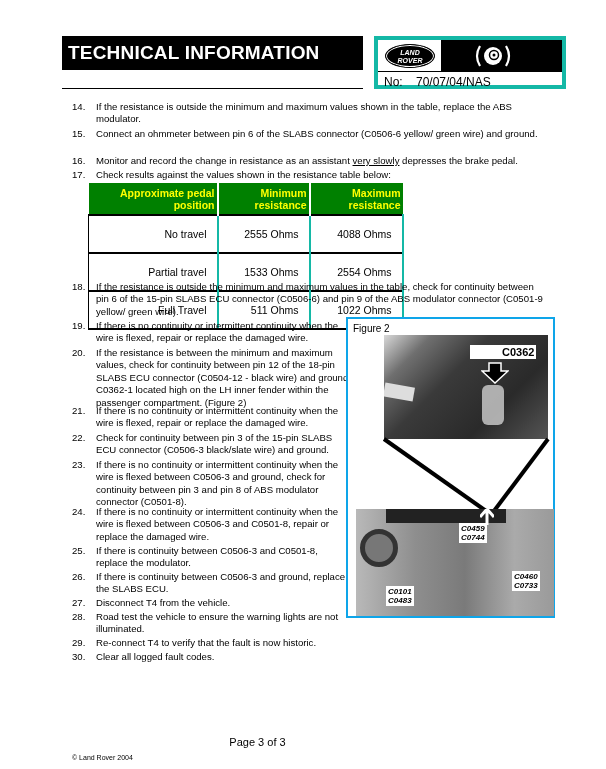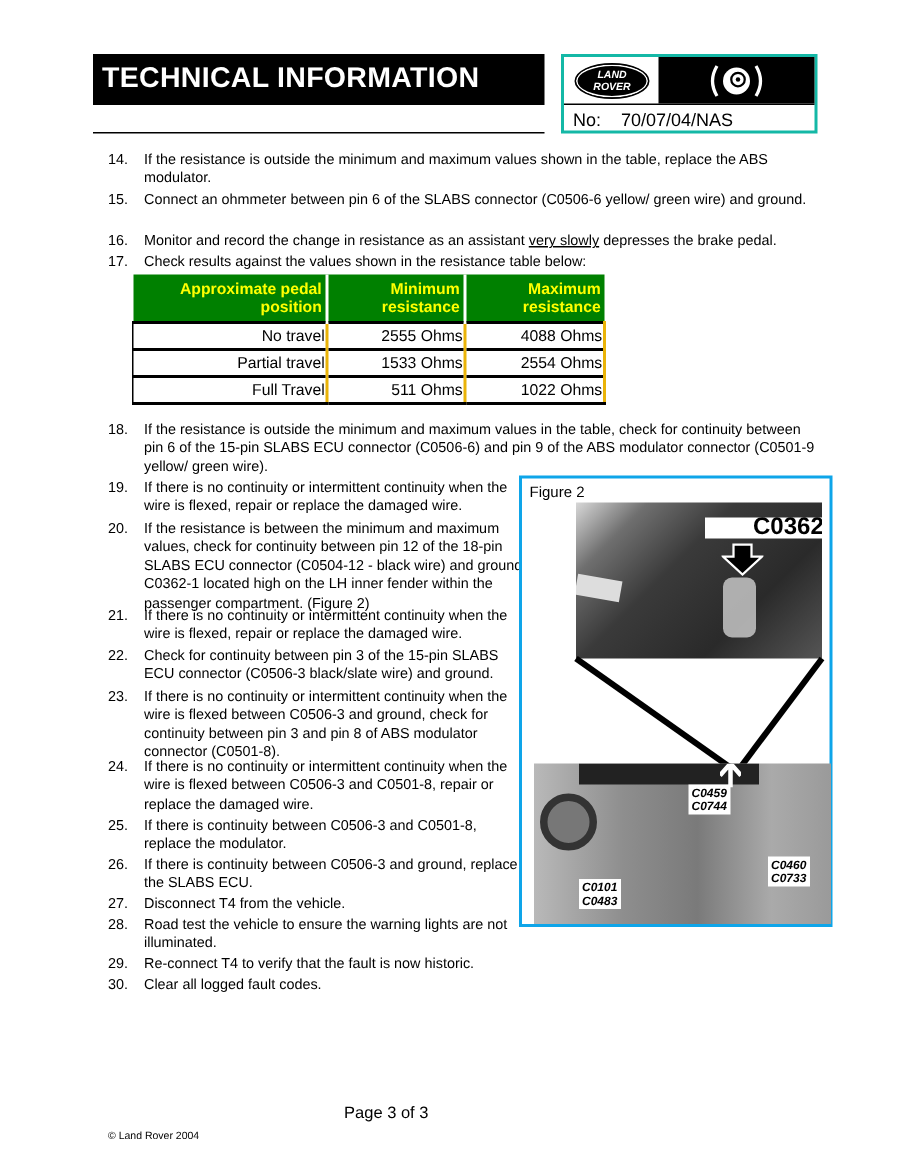--- a/index.html
+++ b/index.html
@@ -7,22 +7,22 @@
     width:606px; height:769px; background:#ffffff; position:relative; overflow:hidden;
     font-family:"Liberation Sans", sans-serif; color:#000;
   }
   .banner {
     position:absolute; left:62px; top:36px; width:301px; height:34px; background:#000;
     color:#fff; font-weight:bold; font-size:19px; line-height:34px; letter-spacing:0.2px;
     padding-left:6px; box-sizing:border-box; white-space:nowrap;
   }
   .rule { position:absolute; left:62px; top:88px; width:301px; height:1px; background:#000; }
   .hbox {
-    position:absolute; left:374px; top:36px; width:171px; height:53px;
-    border:2px solid #14b8a6; box-sizing:border-box;
+    position:absolute; left:374px; top:36px; width:192px; height:53px;
+    border:4px solid #14b8a6; box-sizing:border-box;
   }
   .hbox .logo-area { position:absolute; left:2px; top:1px; width:61px; height:30px; background:#fff; }
   .hbox .black-area { position:absolute; left:63px; top:0; right:0; height:31px; background:#000; }
   .hbox .divider { position:absolute; left:0; right:0; top:31px; height:1px; background:#000; }
   .hbox .no-row { position:absolute; left:6px; top:33px; font-size:12px; line-height:18px; white-space:nowrap; }
   .hbox .no-row .lbl { display:inline-block; width:32px; }
   .lr-oval {
     position:absolute; left:5px; top:3px; width:50px; height:24px; border-radius:50%;
     background:#000; color:#fff; font-size:7px; font-style:italic; font-weight:bold;
     text-align:center; line-height:8px; box-sizing:border-box; padding-top:4px;
@@ -41,21 +41,21 @@
   table.res {
     position:absolute; left:88px; top:183px; border-collapse:collapse;
     font-size:10.5px; text-align:right;
   }
   table.res th {
     background:#008000; color:#ffff00; font-weight:bold; line-height:12px; height:31px;
     padding:0 2px; border-right:2px solid #fff;
   }
   table.res th:last-child { border-right:none; }
   table.res td {
-    height:16px; line-height:14px; border-top:2px solid #000; border-right:2px solid #eab308; padding:0;
+    height:16px; line-height:14px; border-top:2px solid #000; border-right:2px solid #14b8a6; padding:10px;
   }
   table.res tr td:first-child { border-left:1px solid #000; }
   table.res tr:last-child td { border-bottom:2px solid #000; }
   .c1 { width:124px; } .c2 { width:86px; } .c3 { width:88px; }
 
   .figure {
     position:absolute; left:346px; top:317px; width:209px; height:301px;
     border:2px solid #0ea5e9; box-sizing:border-box; background:#fff;
   }
   .figure .cap { position:absolute; left:5px; top:4px; font-size:10px; }
@@ -208,21 +208,21 @@
     <span class="num">30.</span>
     <span class="txt">Clear all logged fault codes.</span>
   </div>
 </div>
 
 <div class="figure">
   <div class="cap">Figure 2</div>
   <div class="photo1">
     <div class="stripe"></div>
     <div class="blob"></div>
-    <div class="lbl-box" style="left:86px; top:10px; font-size:16px; line-height:12px;padding-left:32px;">C0362</div>
+    <div class="lbl-box" style="left:86px; top:10px; font-size:11px; line-height:12px;padding-left:32px;">C0362</div>
     <svg style="position:absolute; left:97px; top:27px;" width="28" height="22" viewBox="0 0 28 22">
       <path d="M8 1 H20 V9 H27 L14 21 L1 9 H8 Z" fill="#000" stroke="#fff" stroke-width="1.5"></path>
     </svg>
   </div>
   <svg class="fig-lines" width="205" height="297" viewBox="0 0 205 297">
     <line x1="36" y1="120" x2="138" y2="192" stroke="#000" stroke-width="4"></line>
     <line x1="200" y1="120" x2="146" y2="192" stroke="#000" stroke-width="4"></line>
   </svg>
   <div class="photo2">
     <div class="dark"></div>

